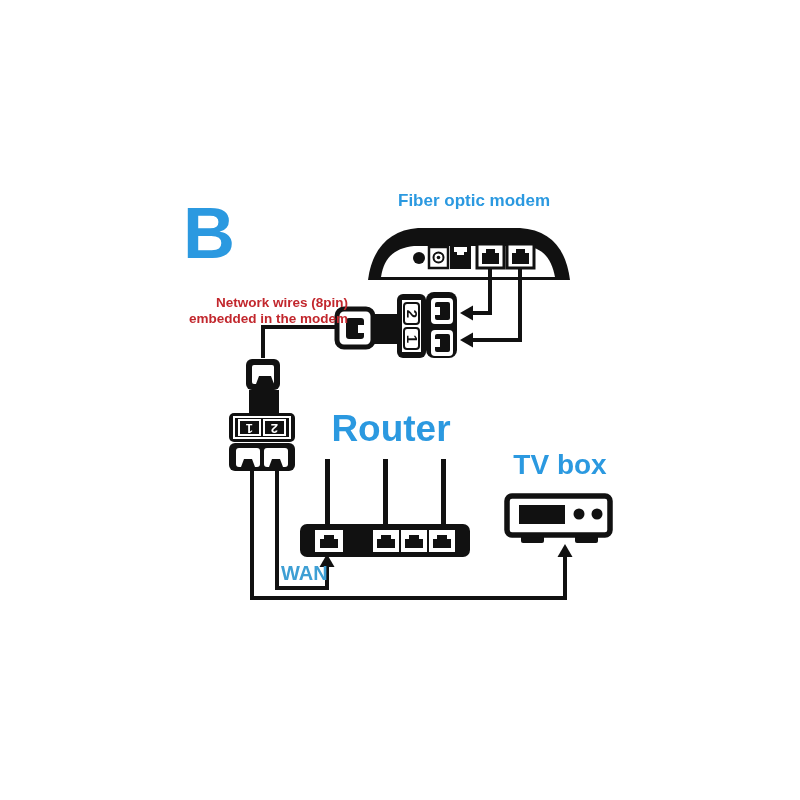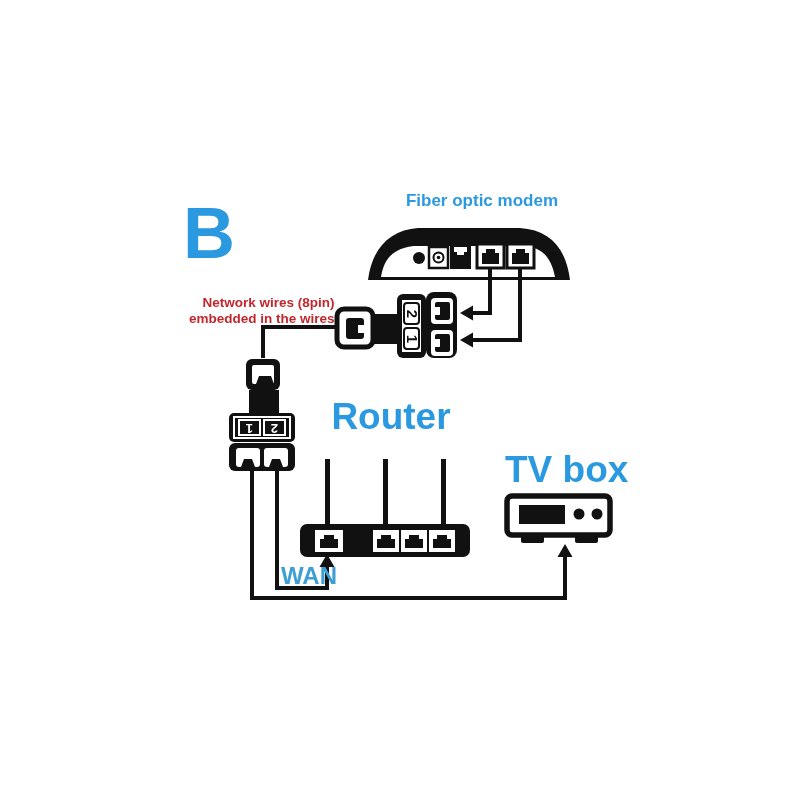--- a/index.html
+++ b/index.html
@@ -3,26 +3,26 @@
 <meta charset="utf-8">
 <style>
   html,body{margin:0;padding:0;background:#fff;}
   .canvas{
     position:relative;width:800px;height:800px;background:#ffffff;
     font-family:"Liberation Sans",sans-serif;overflow:hidden;
   }
   .canvas svg{position:absolute;left:0;top:0;}
   .label{position:absolute;font-weight:bold;white-space:nowrap;}
   .variant{left:183px;top:192px;font-size:72px;color:var(--accent);letter-spacing:1px;}
-  .modem-title{left:398px;top:191px;width:160px;text-align:right;font-size:17px;
+  .modem-title{left:398px;top:191px;width:160px;font-size:17px;
     line-height:20px;color:var(--accent);white-space:normal;}
   .wall-note{left:189px;top:295px;font-size:13.5px;line-height:15.5px;color:var(--note-red);white-space:normal;text-align:right;}
-  .router-label{left:330px;top:396px;width:122px;text-align:center;font-size:37px;color:var(--accent);}
-  .wan-label{left:281px;top:562px;font-size:24px;color:var(--wan-blue);}
-  .tvbox-label{left:505px;top:449px;width:110px;text-align:center;font-size:37px;color:var(--accent);}
+  .router-label{left:330px;top:408px;width:122px;text-align:center;font-size:37px;color:var(--accent);}
+  .wan-label{left:281px;top:562px;font-size:20px;color:var(--wan-blue);}
+  .tvbox-label{left:505px;top:449px;width:110px;text-align:center;font-size:28px;color:var(--accent);}
   .digit{font:bold 15px "Liberation Sans",sans-serif;}
   .digit-sm{font:bold 13px "Liberation Sans",sans-serif;}
 </style>
 </head>
 <body>
 
 <div class="canvas">
 
   <svg width="800" height="800" viewBox="0 0 800 800">
 
@@ -152,19 +152,19 @@
   </svg>
 
   <div class="label variant">B</div>
 
   <div class="modem-title label">
     <div>Fiber optic modem</div>
   </div>
 
   <div class="wall-note label">
     <div>Network wires (8pin)</div>
-    <div>embedded in the wires</div>
+    <div>embedded in the modem</div>
   </div>
 
   <div class="label router-label">Router</div>
   <div class="label wan-label">WAN</div>
   <div class="label tvbox-label">TV box</div>
 </div>
 
 </body></html>

